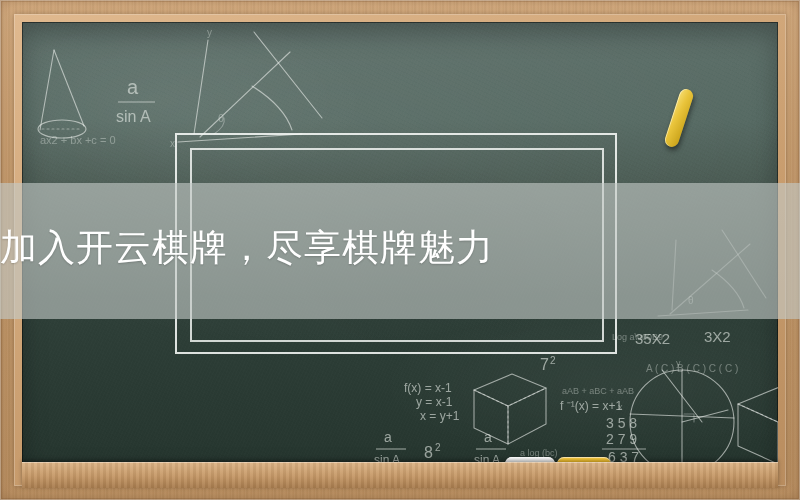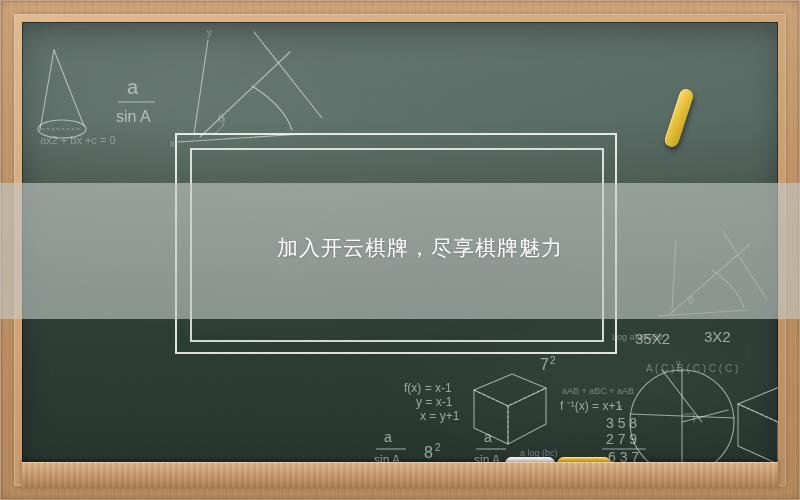--- a/index.html
+++ b/index.html
@@ -146,29 +146,28 @@
     background: rgba(196,201,198,0.62);
     pointer-events: none;
   }
 
   
   .headline {
     position: absolute;
     left: 0;
     right: 0;
     top: 228px;
-    text-align: center;
+    text-align: left;
     color: #ffffff;
-    font-size: 21px;
+    font-size: 37px;
     letter-spacing: 1px;
     font-family: "DejaVu Sans", "Liberation Sans", sans-serif;
     line-height: 40px;
     text-shadow: 0 1px 2px rgba(0,0,0,0.18);
     white-space: nowrap;
-    margin-left: 40px;
   }
 
   
   .chalk-stick {
     position: absolute;
     border-radius: 7px;
   }
   .chalk-stick.white {
     left: 505px;
     top: 457px;

